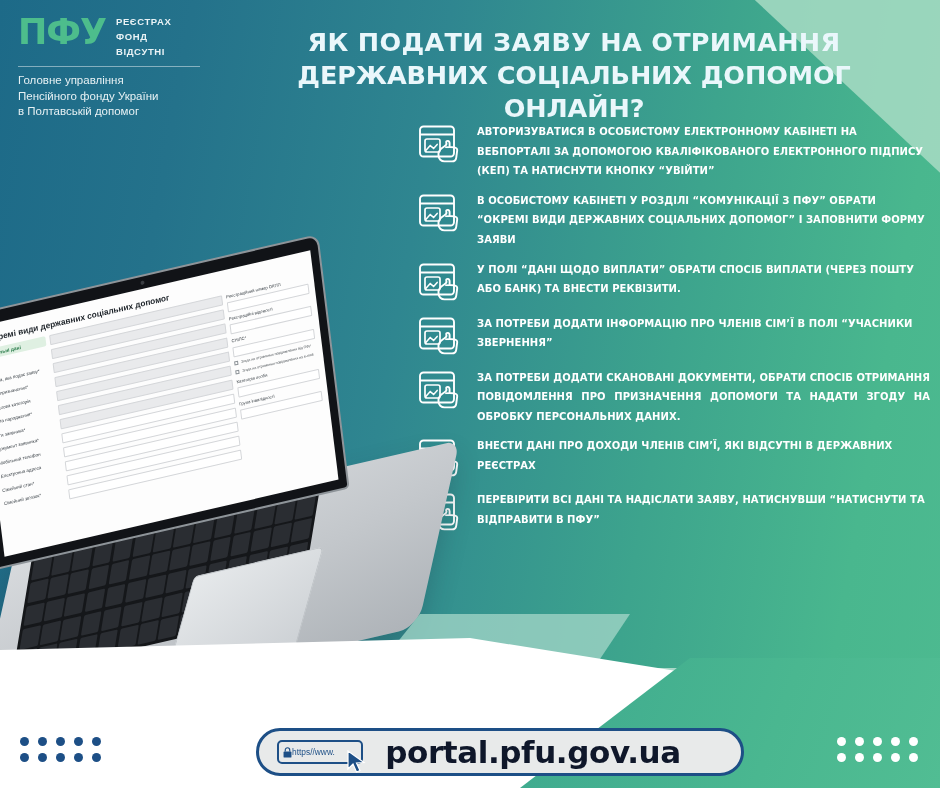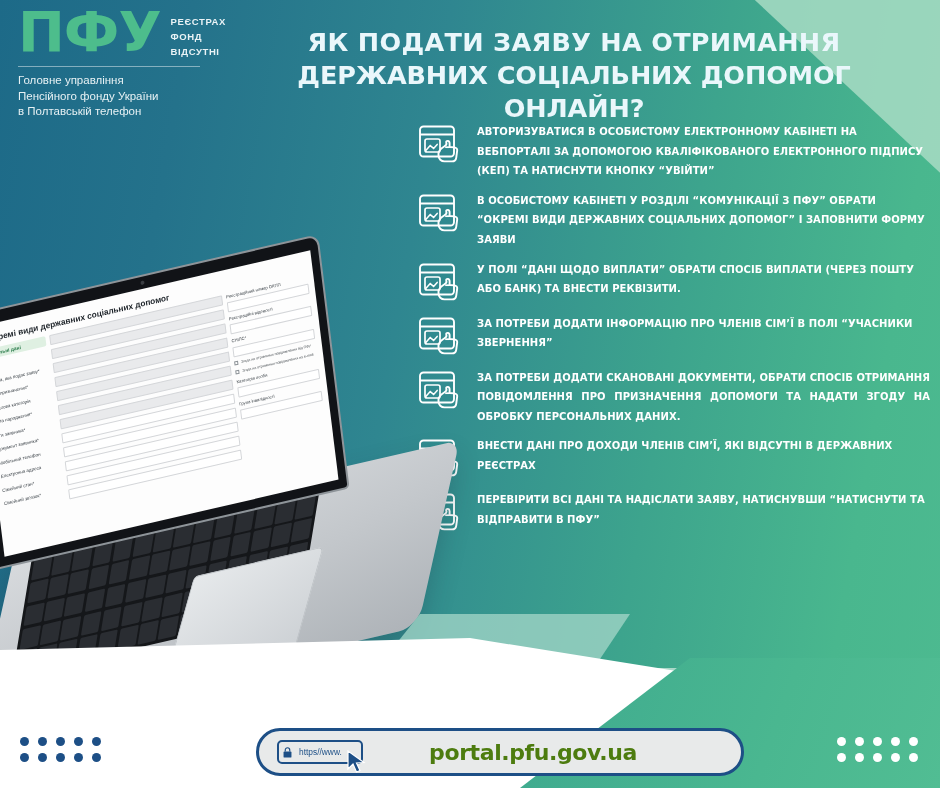--- a/index.html
+++ b/index.html
@@ -73,21 +73,21 @@
   
   .logo-block {
     position: absolute;
     left: 18px; top: 10px;
     width: 200px;
   }
   .logo-row { display: flex; align-items: flex-start; gap: 10px; }
   .logo-mark {
     font-family: "DejaVu Sans", sans-serif;
     font-weight: 700;
-    font-size: 56px;
+    font-size: 35px;
     line-height: 44px;
     color: #4dbd8c;
     letter-spacing: -1px;
   }
   .logo-sub {
     padding-top: 4px;
     font-size: 9.5px;
     font-weight: 700;
     line-height: 15px;
     color: #eaf3f6;
@@ -259,34 +259,34 @@
     display: flex;
     align-items: center;
     padding: 0 18px;
     z-index: 6;
   }
   .addrmini {
     position: relative;
     width: 86px; height: 24px;
     border: 2px solid #1d4f86;
     border-radius: 5px;
-    display: flex; align-items: center; gap: 7px;
+    display: flex; align-items: center; gap: 0;
     padding-left: 4px;
     flex: 0 0 auto;
   }
   .lockicon { width: 9px; height: 11px; flex: 0 0 auto; }
   .addrtxt { font-size: 8.4px; color: #1d4f86; font-weight: 400; }
   .cursor { position: absolute; right: -7px; bottom: -12px; width: 22px; height: 24px; }
   .urltext {
     flex: 1;
     text-align: center;
     font-family: "DejaVu Sans", sans-serif;
     font-weight: 700;
-    font-size: 22px;
-    color: #4d7c0f;
+    font-size: 31px;
+    color: #0f172a;
     letter-spacing: -.4px;
     padding-right: 20px;
   }
 
   
   .dots { position: absolute; display: grid; gap: 7px 9px; z-index: 5; }
   .dots.left { left: 20px; bottom: 26px; grid-template-columns: repeat(5, 9px); }
   .dots.right { right: 22px; bottom: 26px; grid-template-columns: repeat(5, 9px); }
   .dot { width: 9px; height: 9px; border-radius: 50%; }
   .dots.left .dot { background: #1d4f86; }
@@ -306,21 +306,21 @@
       <div class="logo-sub">
         <div>РЕЄСТРАХ</div>
         <div>ФОНД</div>
         <div>ВІДСУТНІ</div>
       </div>
     </div>
     <div class="logo-divider"></div>
     <div class="logo-dept">
       <div>Головне управління</div>
       <div>Пенсійного фонду України</div>
-      <div>в Полтавській телефон</div>
+      <div>в Полтавській допомог</div>
     </div>
   </div>
 
   <div class="title">
     <span>ЯК ПОДАТИ ЗАЯВУ НА ОТРИМАННЯ</span>
     <span class="l2">ДЕРЖАВНИХ СОЦІАЛЬНИХ ДОПОМОГ ОНЛАЙН?</span>
   </div>
 
   <div class="steps" id="steps-container">
       <div class="step">

